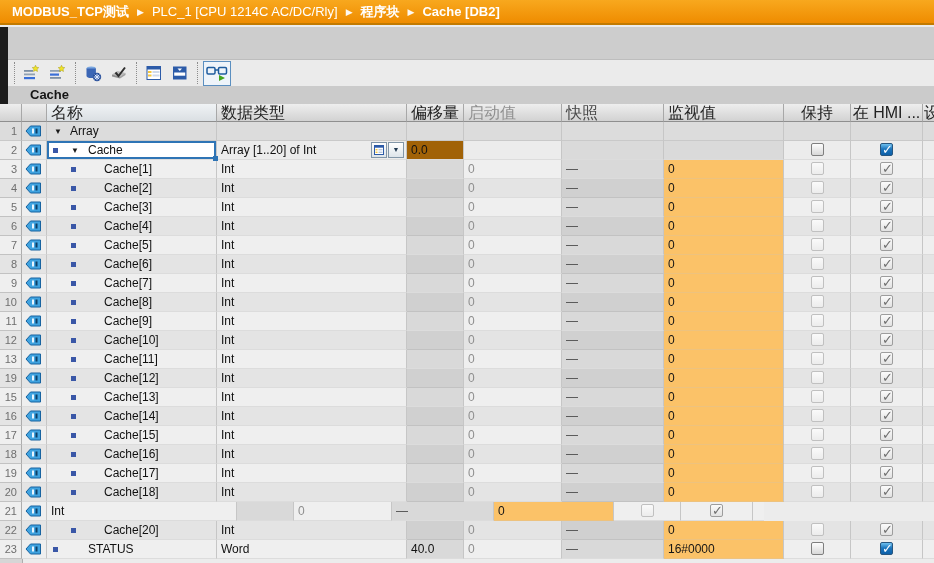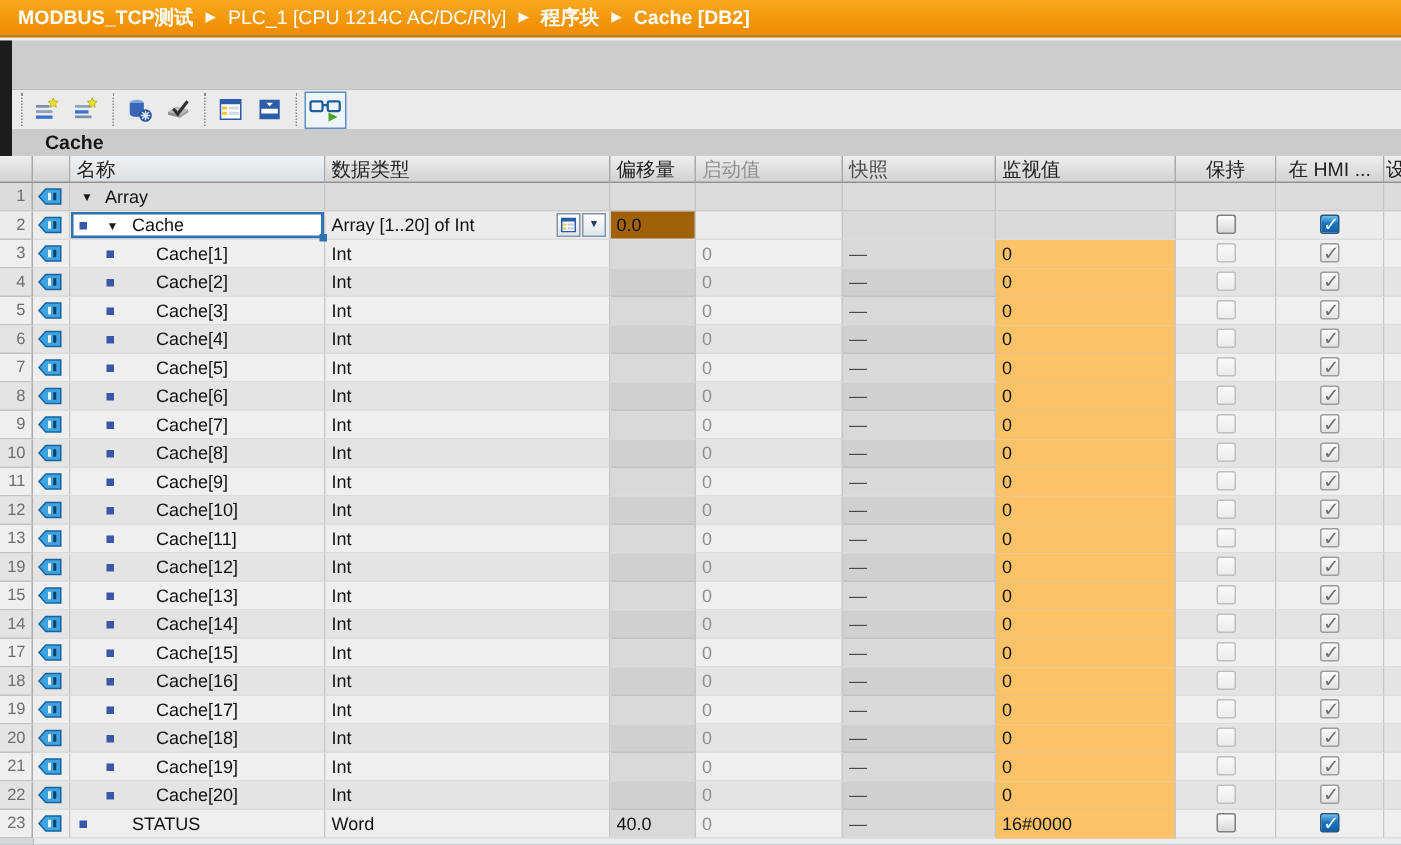--- a/index.html
+++ b/index.html
@@ -22,21 +22,21 @@
   .tsep{width:0;height:22px;border-left:1px dotted #8d8d8d;margin:0 4px;}
   .tbtn2{width:24px;height:24px;display:flex;align-items:center;justify-content:center;
     background:transparent;border:none;padding:0;margin:0 1px;cursor:pointer;}
   .tbtn2.boxed{width:28px;height:25px;border:1px solid #5b8fc0;background:#eef4fa;}
   .titlebar{position:absolute;left:8px;top:86px;width:926px;height:18px;background:#cbcbcb;
     font-size:13px;font-weight:bold;color:#151515;line-height:18px;padding-left:22px;box-sizing:border-box;}
 
   
   .grid{position:absolute;left:0;top:104px;width:934px;height:459px;background:#ececec;}
   .thead{display:flex;height:18px;}
-  .th{box-sizing:border-box;height:18px;line-height:17px;font-size:13px;color:#222;
+  .th{box-sizing:border-box;height:18px;line-height:17px;font-size:16px;color:#222;
     padding-left:4px;overflow:hidden;white-space:nowrap;
     background:linear-gradient(#eeeeee,#d2d2d2);border-right:1px solid #a8a8a8;border-bottom:1px solid #8f8f8f;cursor:pointer;}
   .th.c-name{background:linear-gradient(#f0f3f5,#dadfe3);}
   .tr{display:flex;height:19px;}
   .td{box-sizing:border-box;height:19px;line-height:18px;font-size:12px;color:#111;
     padding-left:4px;overflow:hidden;white-space:nowrap;
     border-right:1px solid #c6c6c6;border-bottom:1px solid #dcdcdc;}
   .c-num{width:22px;text-align:right;padding-right:4px;padding-left:0;font-size:11px;color:#6e6e6e;}
   .c-icon{width:25px;padding-left:3px;}
   .c-name{width:170px;position:relative;}
@@ -585,21 +585,21 @@
     </div>
     <div class="td c-off ro"></div>
     <div class="td c-start">0</div>
     <div class="td c-snap ro">—</div>
     <div class="td c-mon orange">0</div>
     <div class="td c-ret"><span class="cb dis-un"></span></div>
     <div class="td c-hmi"><span class="cb dis-ck"></span></div>
     <div class="td c-clip"></div>
   </div>
         <div class="tr even">
-    <div class="td c-num">14</div>
+    <div class="td c-num">16</div>
     <div class="td c-icon">
       <svg width="17" height="12" viewBox="0 0 17 12" style="margin-top:3px">
         <path d="M1 6L5.5 1h10v10h-10z" fill="#3fa3e0" stroke="#1763a0" stroke-width="1"></path>
         <rect x="7" y="3.5" width="2" height="5" fill="#e8f5ff"></rect>
         <rect x="10.5" y="3.5" width="2" height="5" fill="#0d3f66"></rect>
       </svg>
     </div>
     <div class="td c-name lvl3">
       <span class="bullet"></span>
 
@@ -722,25 +722,20 @@
     <div class="td c-clip"></div>
   </div>
         <div class="tr odd">
     <div class="td c-num">21</div>
     <div class="td c-icon">
       <svg width="17" height="12" viewBox="0 0 17 12" style="margin-top:3px">
         <path d="M1 6L5.5 1h10v10h-10z" fill="#3fa3e0" stroke="#1763a0" stroke-width="1"></path>
         <rect x="7" y="3.5" width="2" height="5" fill="#e8f5ff"></rect>
         <rect x="10.5" y="3.5" width="2" height="5" fill="#0d3f66"></rect>
       </svg>
-    </div>
-    <div class="td c-name lvl3">
-      <span class="bullet"></span>
-
-      <span class="nm">Cache[19]</span>
     </div>
     <div class="td c-type">
       <span class="ty">Int</span>
       
     </div>
     <div class="td c-off ro"></div>
     <div class="td c-start">0</div>
     <div class="td c-snap ro">—</div>
     <div class="td c-mon orange">0</div>
     <div class="td c-ret"><span class="cb dis-un"></span></div>

